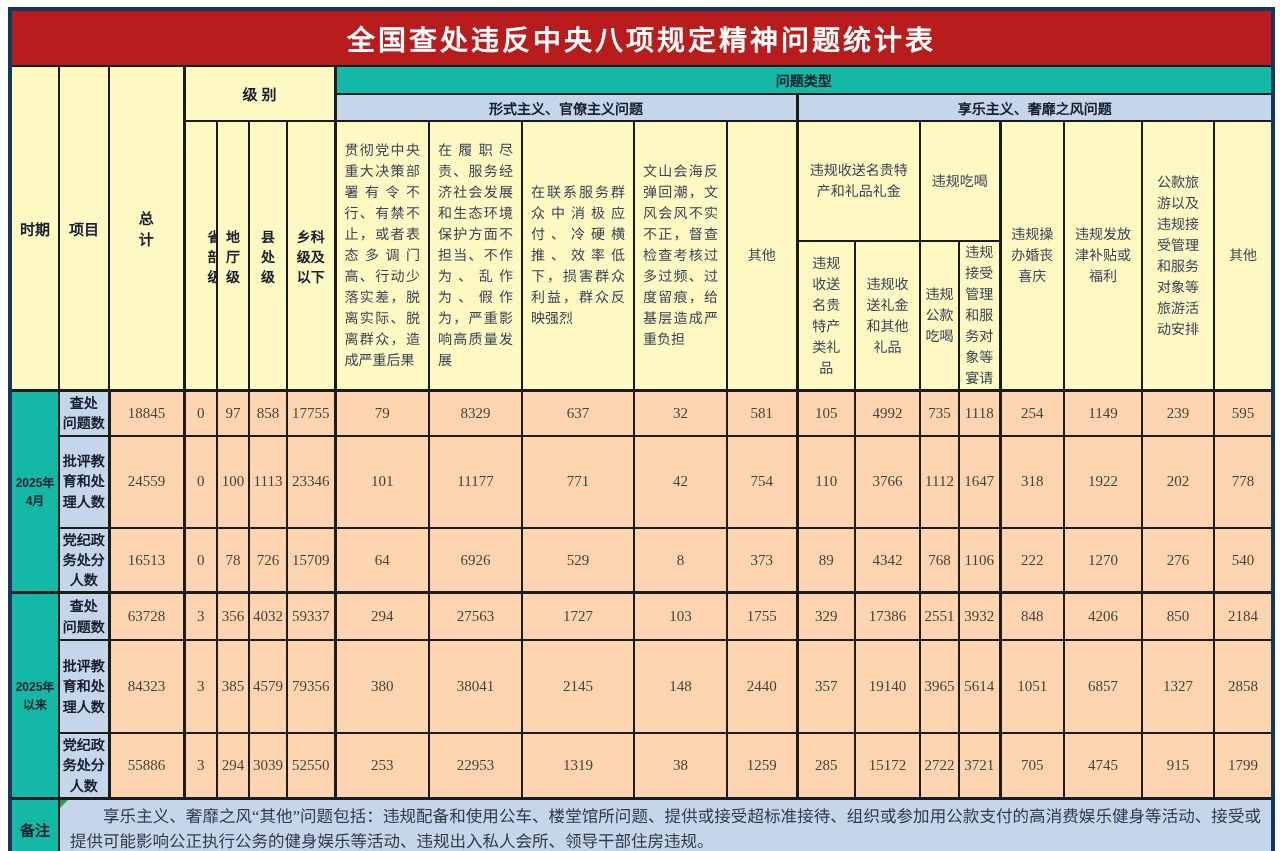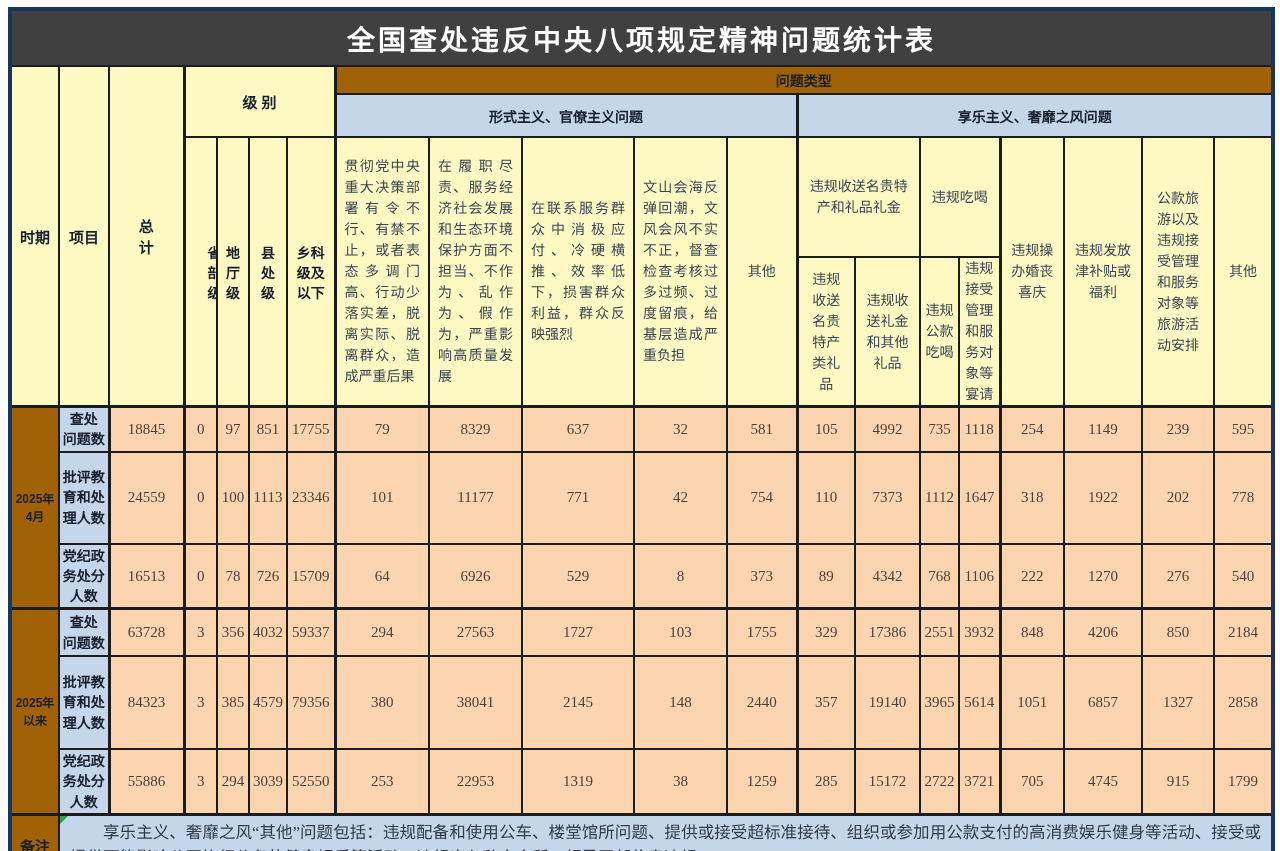--- a/index.html
+++ b/index.html
@@ -3,24 +3,24 @@
 <meta charset="utf-8">
 <style>
   html,body{margin:0;padding:0;background:#ffffff;}
   .page{padding:7px 8px;}
   table{border-collapse:collapse;table-layout:fixed;width:1264px;
         font-family:"Liberation Sans",sans-serif;color:#18202e;
         border:4px solid #16365c;}
   td{border:2px solid #1c1c1c;vertical-align:middle;text-align:center;
      overflow:hidden;word-break:break-all;}
   
-  .title-cell{background:#404040;color:#ffffff;font-weight:bold;font-size:28px;
+  .title-cell{background:#b91c1c;color:#ffffff;font-weight:bold;font-size:28px;
               letter-spacing:3px;height:52px;
               font-family:"Liberation Serif","DejaVu Serif",serif;text-align:center;}
-  .blue-a{background:#a16207;margin-left:44px;}
+  .blue-a{background:#14b8a6;margin-left:44px;}
   .blue-b{background:#fef9c3;}
   .blue-c{background:#c6d6ea;}
   .peach{background:#fcd5b0;}
   
   .hdr{font-weight:bold;font-size:15px;}
   .hdr-sm{font-weight:bold;font-size:14px;padding:0 6px;}
   .pre{white-space:pre-line;}
   .desc{font-family:"Liberation Serif","DejaVu Serif",serif;font-weight:normal;
         font-size:14px;color:#3a4656;text-align:justify;padding:6px 8px;
         line-height:1.5;}
@@ -81,21 +81,21 @@
 
   <tr style="height:28px">
     <td rowspan="4" class="blue-b hdr pre">时期</td>
     <td rowspan="4" class="blue-b hdr">项目</td>
     <td rowspan="4" class="blue-b hdr pre thick-r">总
 计</td>
     <td colspan="4" rowspan="2" class="blue-b hdr thick-r">级 别</td>
     <td colspan="13" class="blue-a hdr-sm">问题类型</td>
   </tr>
 
-  <tr style="height:43px">
+  <tr style="height:27px">
     <td colspan="5" class="blue-c hdr-sm thick-r">形式主义、官僚主义问题</td>
     <td colspan="8" class="blue-c hdr-sm">享乐主义、奢靡之风问题</td>
   </tr>
 
   <tr style="height:120px">
     <td rowspan="2" class="blue-b hdr-sm" style="padding:0 22px">省部级</td>
     <td rowspan="2" class="blue-b hdr-sm" style="padding:0 6px">地厅级</td>
     <td rowspan="2" class="blue-b hdr-sm" style="padding:0 6px">县处级</td>
     <td rowspan="2" class="blue-b hdr-sm thick-r" style="padding:0 8px">乡科级及以下</td>
     <td rowspan="2" class="blue-b desc">贯彻党中央重大决策部署有令不行、有禁不止，或者表态多调门高、行动少落实差，脱离实际、脱离群众，造成严重后果</td>
@@ -119,21 +119,21 @@
   </tr>
 
   <tr class="thick-t" style="height:45px">
     <td rowspan="3" class="blue-a period pre">2025年
 4月</td>
     <td class="blue-c plabel pre thick-r">查处
 问题数</td>
     <td class="peach num thick-r">18845</td>
     <td class="peach num">0</td>
     <td class="peach num">97</td>
-    <td class="peach num">851</td>
+    <td class="peach num">858</td>
     <td class="peach num thick-r">17755</td>
     <td class="peach num">79</td>
     <td class="peach num">8329</td>
     <td class="peach num">637</td>
     <td class="peach num">32</td>
     <td class="peach num thick-r">581</td>
     <td class="peach num">105</td>
     <td class="peach num">4992</td>
     <td class="peach num">735</td>
     <td class="peach num thick-r">1118</td>
@@ -151,21 +151,21 @@
     <td class="peach num">0</td>
     <td class="peach num">100</td>
     <td class="peach num">1113</td>
     <td class="peach num thick-r">23346</td>
     <td class="peach num">101</td>
     <td class="peach num">11177</td>
     <td class="peach num">771</td>
     <td class="peach num">42</td>
     <td class="peach num thick-r">754</td>
     <td class="peach num">110</td>
-    <td class="peach num">7373</td>
+    <td class="peach num">3766</td>
     <td class="peach num">1112</td>
     <td class="peach num thick-r">1647</td>
     <td class="peach num">318</td>
     <td class="peach num">1922</td>
     <td class="peach num">202</td>
     <td class="peach num">778</td>
   </tr>
 
   <tr style="height:58px">
     <td class="blue-c plabel pre thick-r">党纪政

